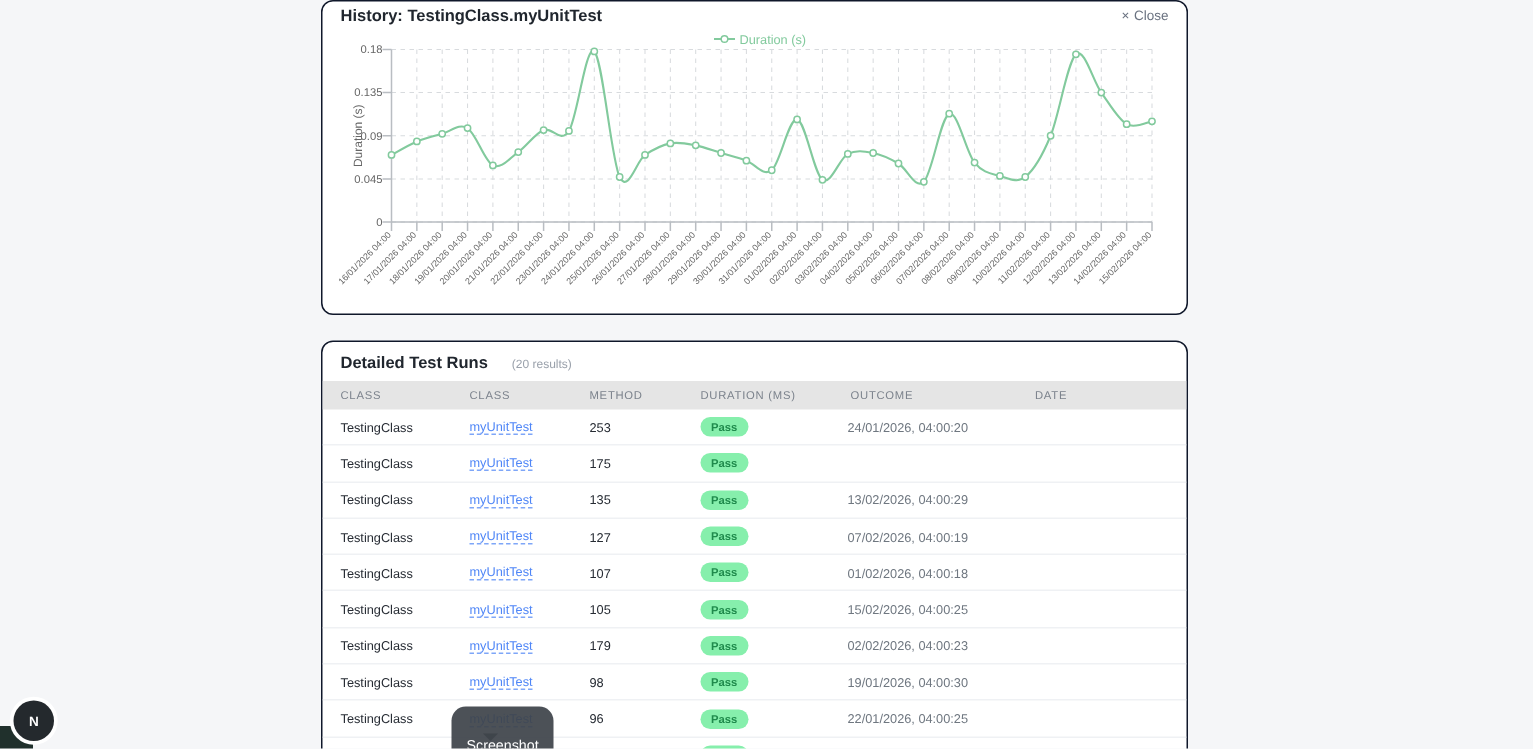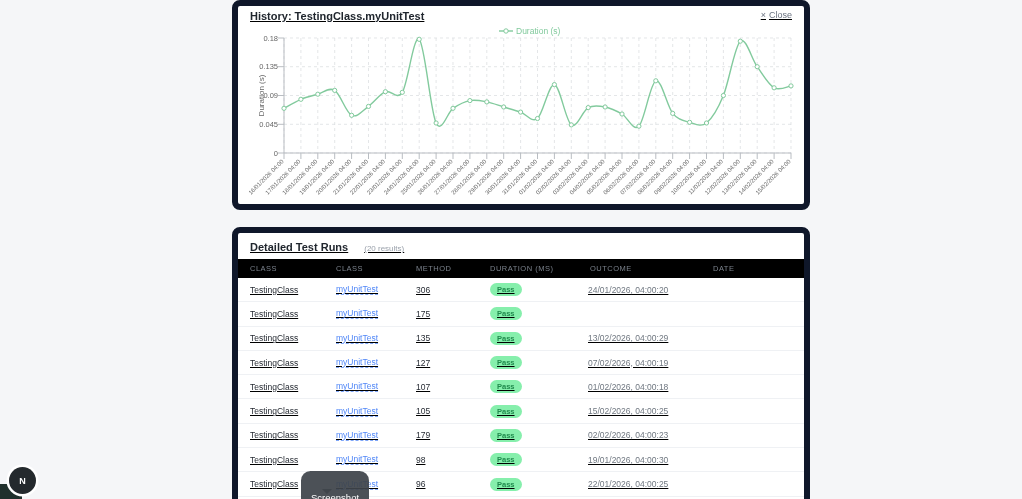--- a/index.html
+++ b/index.html
@@ -1,38 +1,38 @@
 <!DOCTYPE html>
 <html><head>
 <meta charset="utf-8">
 <style>
   html,body{margin:0;padding:0}
   body{
     width:1022px;height:499px;overflow:hidden;position:relative;
     background:#f5f6f8;font-family:"Liberation Sans",sans-serif;
   }
   .card{
-    position:absolute;left:232px;width:578px;background:#ffffff;
-    border:6px solid #0f172a;box-sizing:border-box;text-decoration:underline;
+    position:absolute;left:214px;width:578px;background:#ffffff;
+    border:1px solid #0f172a;box-sizing:border-box;
   }
   .chart-card{top:0;height:210px;border-radius:8px}
   .table-card{top:227px;height:280px;border-radius:8px 8px 0 0;overflow:hidden}
   .card-head{display:flex;justify-content:space-between;align-items:flex-start;padding:4px 12px 0}
   .card-head h1{margin:0;font-size:11px;font-weight:bold;color:#20262e}
   .close-btn{
     display:flex;gap:3px;align-items:center;background:none;border:none;padding:0;
     font-family:inherit;font-size:9px;color:#6a7280;cursor:pointer;
   }
   svg.chart{position:absolute;left:0;top:0;display:block}
   .table-head{padding:8px 12px 6px;display:flex;align-items:baseline;gap:16px}
   .table-head h2{margin:0;font-size:11px;font-weight:bold;color:#20262e}
   .table-head .count{font-size:8px;color:#9aa1ab}
   .thead{
     display:grid;grid-template-columns:86px 80px 74px 100px 123px 1fr;
-    background:#000000;padding:5px 0 5px 12px;
+    background:#e5e5e5;padding:5px 0 5px 12px;
     font-size:7.5px;color:#7b828c;letter-spacing:0.5px;
   }
   .tbody{display:block}
   .trow{
     display:grid;grid-template-columns:86px 80px 74px 98px 1fr;
     padding-left:12px;height:23.3px;align-items:center;
     border-bottom:1px solid #eff1f4;font-size:8.5px;color:#262b33;
   }
   .mlink{
     color:#4f86f7;text-decoration:none;border-bottom:1px dashed #7ea6f8;
@@ -246,21 +246,21 @@
     <span>CLASS</span>
     <span>METHOD</span>
     <span>DURATION (MS)</span>
     <span>OUTCOME</span>
     <span>DATE</span>
   </div>
   <div class="tbody" id="tbody">
       <div class="trow">
         <span>TestingClass</span>
         <a class="mlink">myUnitTest</a>
-        <span>306</span>
+        <span>253</span>
         <span class="badge">Pass</span>
         <span class="tdate">24/01/2026, 04:00:20</span>
       </div>
       <div class="trow">
         <span>TestingClass</span>
         <a class="mlink">myUnitTest</a>
         <span>175</span>
         <span class="badge">Pass</span>
       </div>
       <div class="trow">

